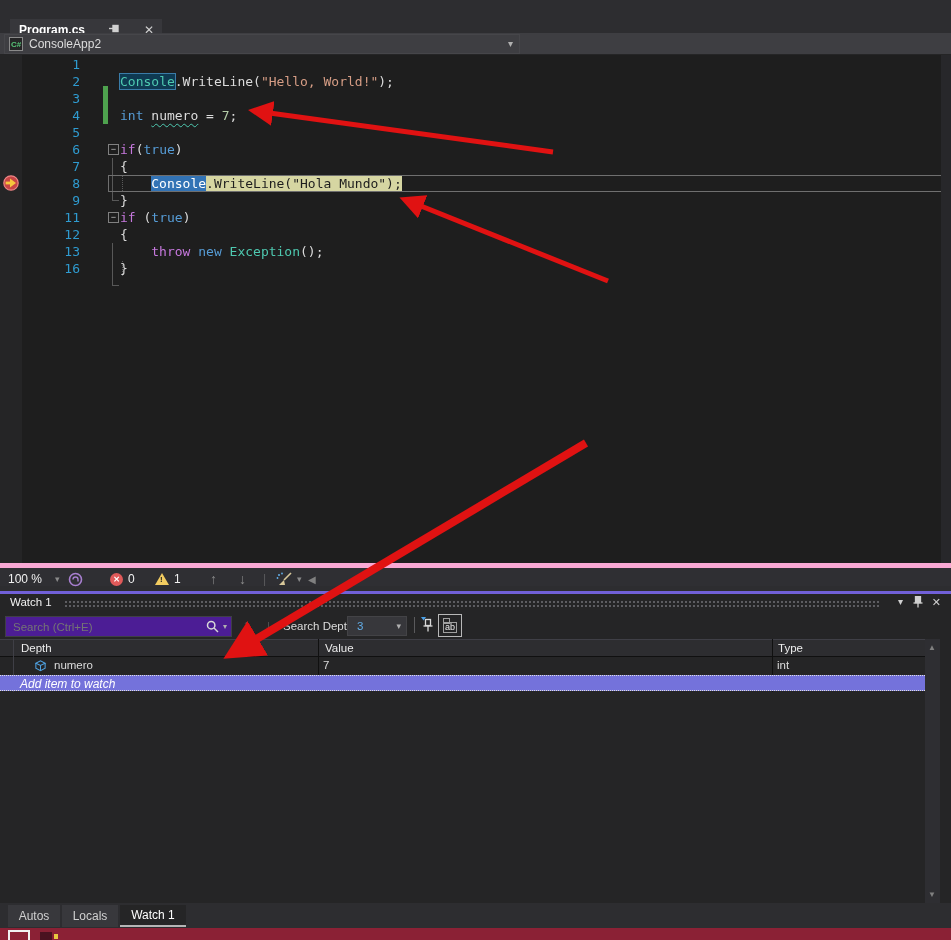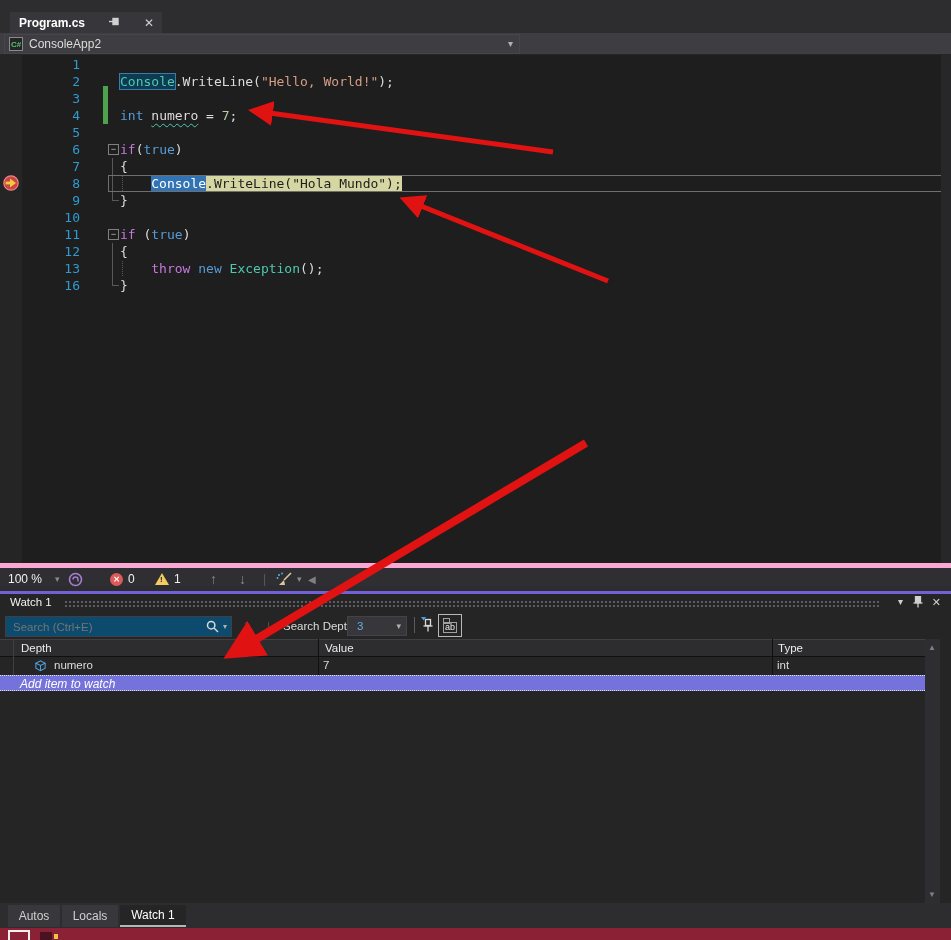--- a/index.html
+++ b/index.html
@@ -2,21 +2,21 @@
 <html><head>
 <meta charset="utf-8">
 <style>
   * { margin:0; padding:0; box-sizing:border-box; }
   html,body { background:#1a1a1c; }
   body { font-family:"Liberation Sans", sans-serif; }
   .app { position:relative; width:951px; height:940px; background:#2d2d30; overflow:hidden; }
 
   
   .tabstrip { position:absolute; top:0; left:0; width:951px; height:33px; background:#2d2d30; }
-  .doc-tab { position:absolute; left:10px; top:12px; height:21px; background:#37373b; color:#ffffff;
+  .doc-tab { position:absolute; left:10px; top:19px; height:21px; background:#37373b; color:#ffffff;
              display:flex; align-items:center; padding:0 8px 0 9px; font-size:12px; font-weight:bold; gap:24px; }
   .doc-tab .pin-svg, .doc-tab .tab-close { font-weight:normal; color:#d0d0d0; }
   .tab-close { font-size:12px; line-height:1; }
 
   
   .navbar { position:absolute; top:33px; left:0; width:951px; height:22px; background:#3e3e42; border-bottom:1px solid #252526; }
   .proj-combo { position:absolute; left:4px; top:1px; width:516px; height:20px; display:flex; align-items:center;
                 color:#dcdcdc; font-size:12px; gap:6px; padding-left:4px; border:1px solid #46464a; background:#3e3e42; }
   .cs-icon { width:14px; height:14px; border:1px solid #8a8a8a; color:#57c477; font-size:8px; font-weight:bold;
              display:flex; align-items:center; justify-content:center; background:#252526; }
@@ -64,21 +64,21 @@
   .purple-divider { position:absolute; top:591px; left:0; width:951px; height:3px; }
 
   
   .watch { position:absolute; top:594px; left:0; width:951px; height:309px; background:#252526; color:#dcdcdc; }
   .watch-title { position:absolute; top:0; left:0; width:951px; height:19px; }
   .watch-title .label { position:absolute; left:10px; top:2px; font-size:11.5px; color:#f1f1f1; }
   .drag-dots { position:absolute; left:64px; right:70px; top:6px; height:7px;
                background-image:radial-gradient(#5d5d61 1px, transparent 1px); background-size:4px 4px; }
   .wt-icon { position:absolute; top:2px; color:#d0d0d0; font-size:11px; }
   .watch-toolbar { position:absolute; top:19px; left:0; width:951px; height:26px; }
-  .search-box { position:absolute; left:5px; top:3px; width:227px; height:21px; background:#0c4a6e; border:1px solid #3f3f46; }
+  .search-box { position:absolute; left:5px; top:3px; width:227px; height:21px; background:#4c1d95; border:1px solid #3f3f46; }
   .search-box input { position:absolute; left:7px; top:1px; width:180px; height:17px; background:transparent; border:none;
                       color:#a0a0a0; font-size:11.5px; font-family:"Liberation Sans",sans-serif; outline:none; }
   .search-glyphs { position:absolute; right:4px; top:3px; display:flex; gap:4px; align-items:center; }
   .wt-arrow { position:absolute; top:4px; color:#6e6e6e; font-size:13px; }
   .sd-label { position:absolute; left:283px; top:7px; font-size:11.5px; color:#dcdcdc; }
   .sd-combo { position:absolute; left:347px; top:3px; width:60px; height:20px; background:#37373b; border:1px solid #434346; }
   .sd-combo .val { position:absolute; left:9px; top:3px; font-size:11.5px; color:#62aee8; }
   .sd-combo .arr { position:absolute; right:5px; top:4px; color:#b0b0b0; font-size:9px; }
   .tb-sep { position:absolute; left:414px; top:4px; width:1px; height:16px; background:#5a5a5c; }
   .ab-box { position:absolute; left:438px; top:1px; width:24px; height:23px; border:1px solid #b8b8b8;
@@ -161,21 +161,20 @@
         <div class="cl"><span class="ln">4</span><span class="ct"><span class="tk-kw">int</span><span class="tk-plain"> </span><span class="tk-plain tk-squiggle">numero</span><span class="tk-plain"> = </span><span class="tk-num">7</span><span class="tk-plain">;</span></span></div>
         <div class="cl"><span class="ln">5</span><span class="ct"></span></div>
         <div class="cl"><span class="ln">6</span><span class="fold-box">−</span><span class="ct"><span class="tk-ctrl">if</span><span class="tk-plain">(</span><span class="tk-kw">true</span><span class="tk-plain">)</span></span></div>
         <div class="cl"><span class="ln">7</span><span class="ct"><span class="tk-plain">{</span></span></div>
         <div class="cl cur-row"><span class="ln">8</span><span class="bp-glyph"><svg width="16" height="16" viewBox="0 0 16 16">
               <circle cx="8" cy="8" r="7.2" fill="#c64545" stroke="#ee8585" stroke-width="1.2"></circle>
               <rect x="2.6" y="6.6" width="5" height="2.8" fill="#f5c73d"></rect>
               <polygon points="7,3.6 13,8 7,12.4" fill="#f5c73d"></polygon>
             </svg></span><span class="ct" style="padding-left: 4ch;"><span class="tk-sel">Console</span><span class="tk-cur">.WriteLine("Hola Mundo");</span></span></div>
         <div class="cl"><span class="ln">9</span><span class="ct"><span class="tk-plain">}</span></span></div>
-        <div class="cl"><span class="ln">10</span><span class="ct"></span></div>
         <div class="cl"><span class="ln">11</span><span class="fold-box">−</span><span class="ct"><span class="tk-ctrl">if</span><span class="tk-plain"> (</span><span class="tk-kw">true</span><span class="tk-plain">)</span></span></div>
         <div class="cl"><span class="ln">12</span><span class="ct"><span class="tk-plain">{</span></span></div>
         <div class="cl"><span class="ln">13</span><span class="ct" style="padding-left: 4ch;"><span class="tk-ctrl">throw</span><span class="tk-plain"> </span><span class="tk-kw">new</span><span class="tk-plain"> </span><span class="tk-type">Exception</span><span class="tk-plain">();</span></span></div>
         <div class="cl"><span class="ln">16</span><span class="ct"><span class="tk-plain">}</span></span></div>
       </div>
     <div class="ed-vscroll"></div>
   </div>
 
   <div class="ed-status">
     <div class="item" style="left:8px;">

